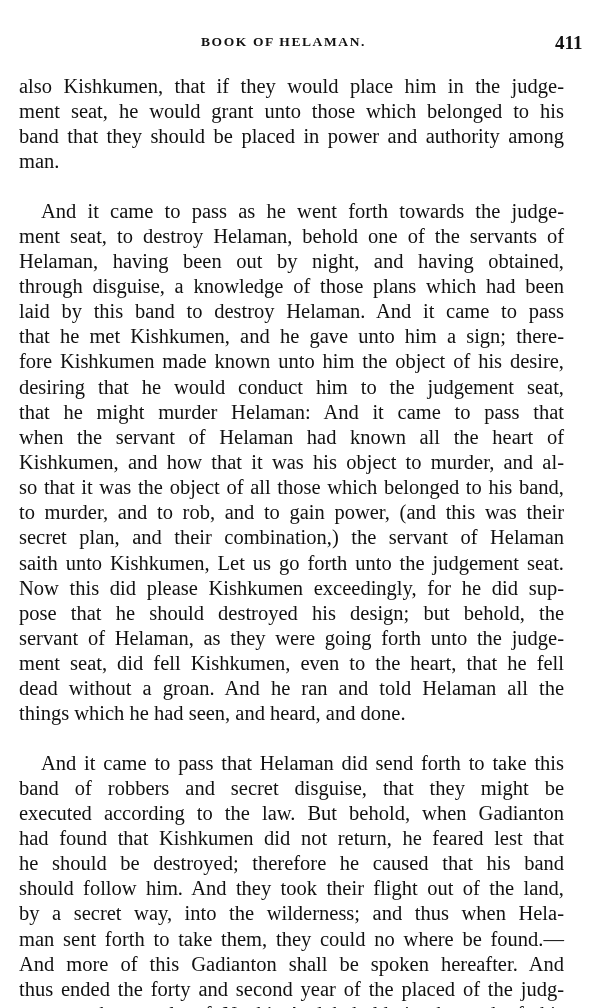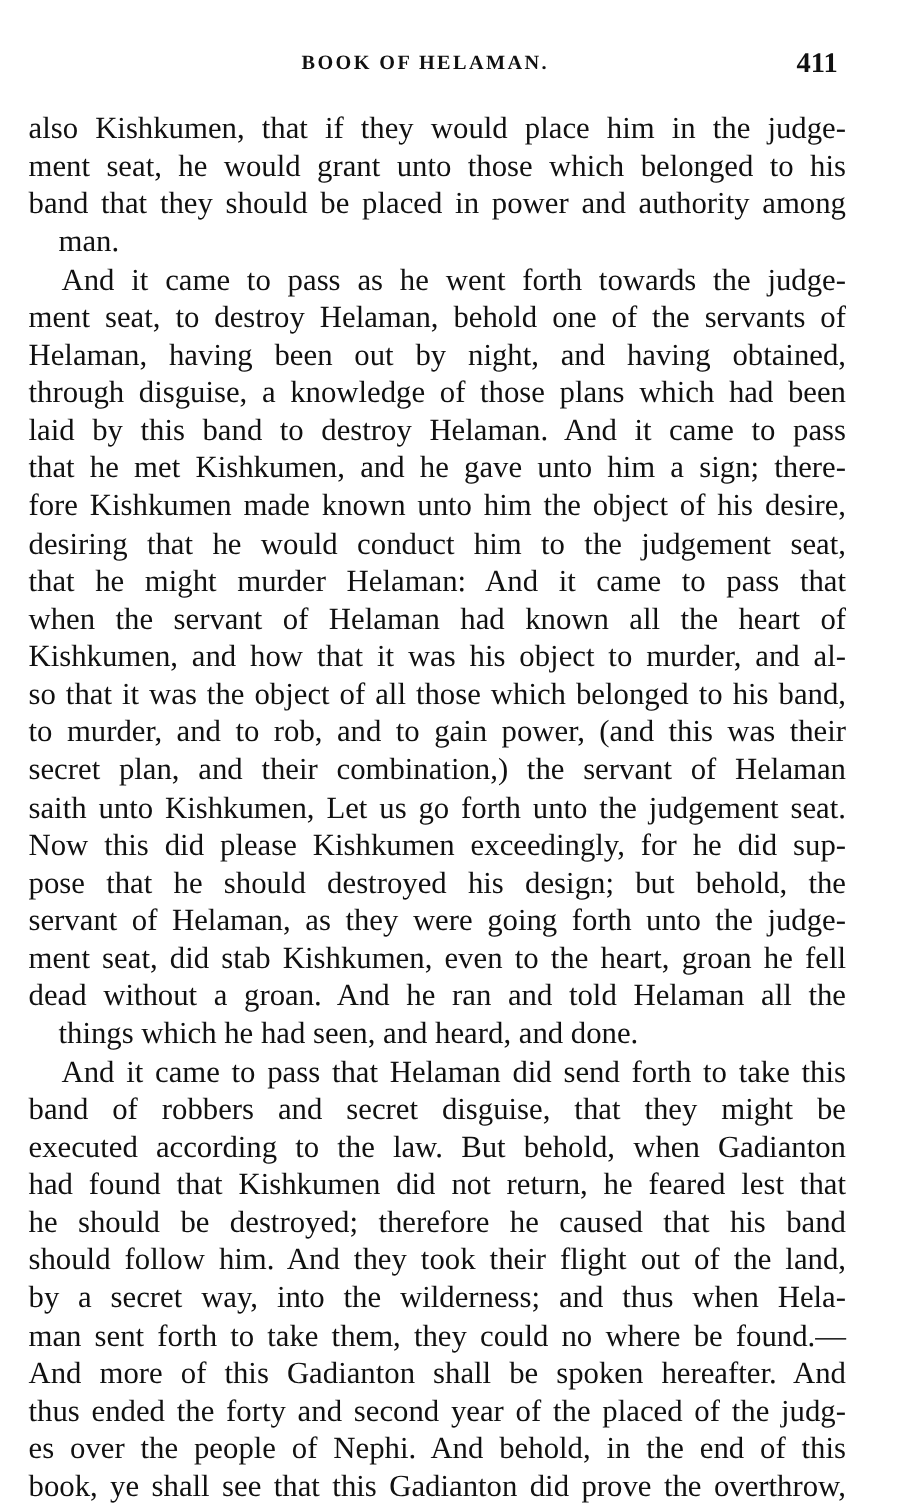--- a/index.html
+++ b/index.html
@@ -1,23 +1,23 @@
 <!DOCTYPE html>
 <html><head>
   <meta charset="utf-8">
   <style>
     html, body { margin: 0; padding: 0; background: #ffffff; }
     body { width: 600px; height: 1008px; position: relative; overflow: hidden; color: #111; }
     .header { position: absolute; top: 32px; left: 0; width: 516px; height: 24px; text-align: center; }
     .running-title { position: absolute; left: 201px; top: 2px; font-family: "Liberation Serif", serif; font-weight: bold; font-size: 13.5px; letter-spacing: 1.6px; }
-    .page-number { position: absolute; left: 531px; top: 0px; font-family: "Liberation Serif", serif; font-weight: bold; font-size: 19px; }
+    .page-number { position: absolute; left: 555px; top: 0px; font-family: "Liberation Serif", serif; font-weight: bold; font-size: 19px; }
     .body-text { position: absolute; top: 74px; left: 19px; width: 545px; font-family: "Liberation Serif", serif; font-size: 20.5px; line-height: 25.15px; }
     .line { display: block; white-space: nowrap; text-align: justify; text-align-last: justify; height: 25.15px; }
-    .line.last { text-align-last: left; margin-left: 20px; }
-    .line.indent { padding-left: 22px; }
+    .line.last { text-align-last: left; }
+    .line.indent { padding-left: 22px; margin-top: 24px; }
   </style>
 </head>
 <body>
 
 <div class="header">
   <span class="running-title">BOOK OF HELAMAN.</span>
   <span class="page-number">411</span>
 </div>
 
 <div class="body-text">
@@ -39,21 +39,21 @@
     <span class="line">that he might murder Helaman: And it came to pass that</span>
     <span class="line">when the servant of Helaman had known all the heart of</span>
     <span class="line">Kishkumen, and how that it was his object to murder, and al-</span>
     <span class="line">so that it was the object of all those which belonged to his band,</span>
     <span class="line">to murder, and to rob, and to gain power, (and this was their</span>
     <span class="line">secret plan, and their combination,) the servant of Helaman</span>
     <span class="line">saith unto Kishkumen, Let us go forth unto the judgement seat.</span>
     <span class="line">Now this did please Kishkumen exceedingly, for he did sup-</span>
     <span class="line">pose that he should destroyed his design; but behold, the</span>
     <span class="line">servant of Helaman, as they were going forth unto the judge-</span>
-    <span class="line">ment seat, did stab Kishkumen, even to the heart, groan he fell</span>
+    <span class="line">ment seat, did fell Kishkumen, even to the heart, that he fell</span>
     <span class="line">dead without a groan. And he ran and told Helaman all the</span>
     <span class="line last">things which he had seen, and heard, and done.</span>
   </div>
   <div>
     <span class="line indent">And it came to pass that Helaman did send forth to take this</span>
     <span class="line">band of robbers and secret disguise, that they might be</span>
     <span class="line">executed according to the law. But behold, when Gadianton</span>
     <span class="line">had found that Kishkumen did not return, he feared lest that</span>
     <span class="line">he should be destroyed; therefore he caused that his band</span>
     <span class="line">should follow him. And they took their flight out of the land,</span>

